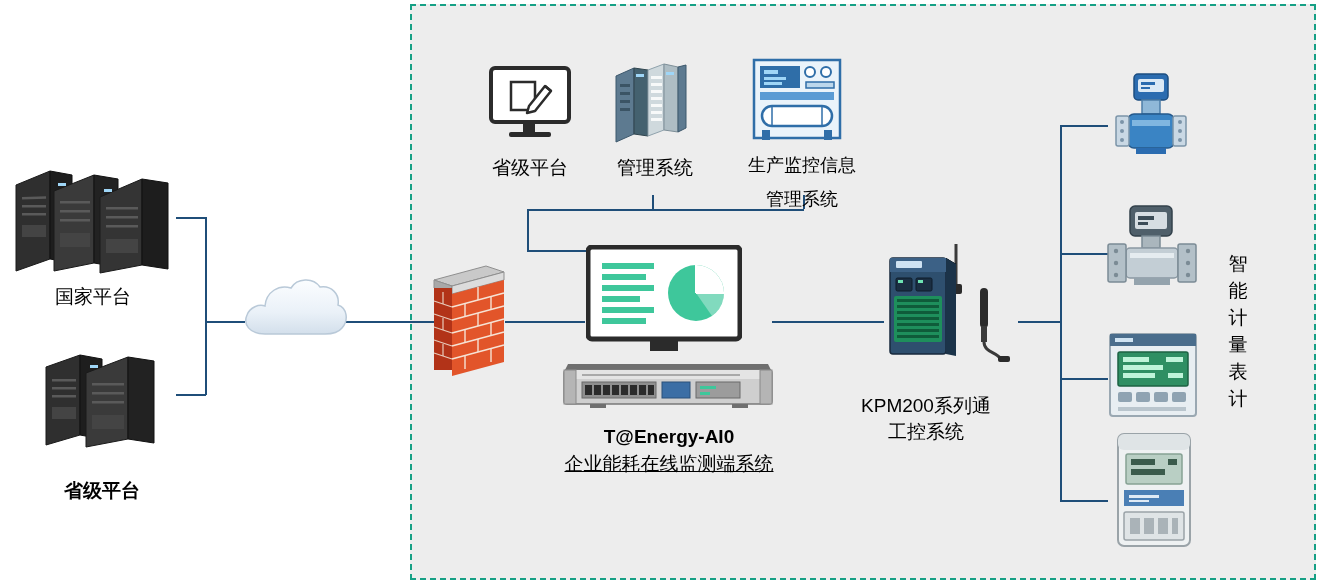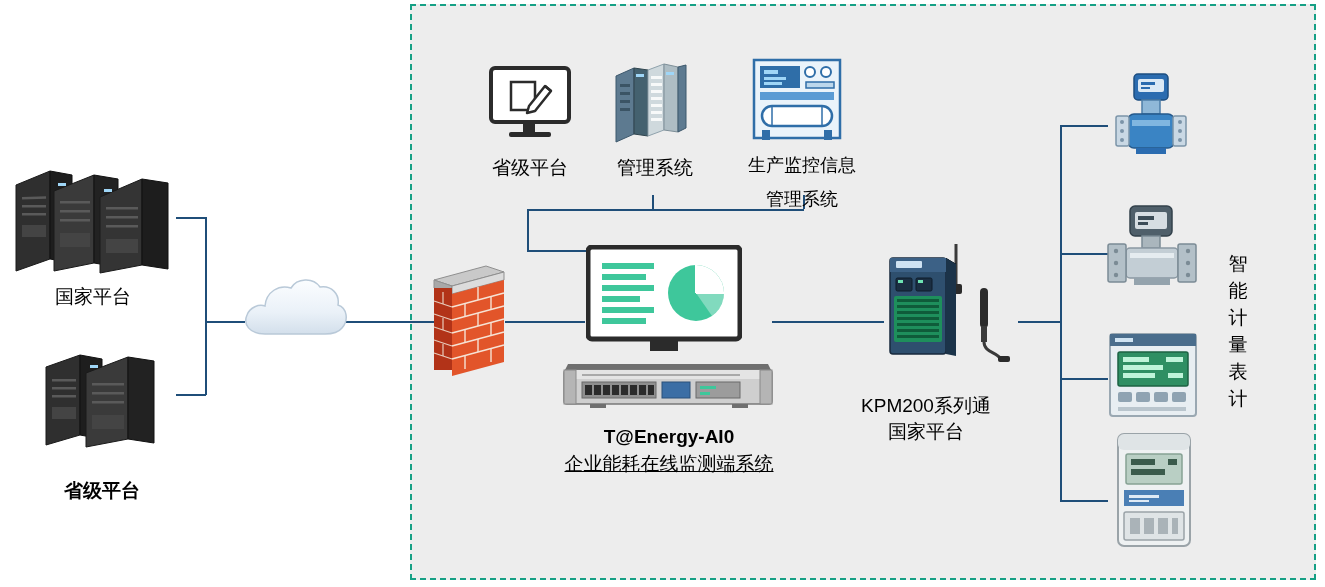--- a/index.html
+++ b/index.html
@@ -369,21 +369,21 @@
       <polygon points="62,18 72,24 72,114 62,114" fill="#1c3characters"></polygon>
       <polygon points="62,18 72,24 72,116 62,114" fill="#1b3349"></polygon>
 
       <rect x="96" y="48" width="8" height="40" rx="4" fill="#2b2b2b"></rect>
       <rect x="97" y="86" width="6" height="16" fill="#3a3a3a"></rect>
       <path d="M100 102 C100 112 112 112 116 118" stroke="#3a3a3a" stroke-width="3" fill="none"></path>
       <rect x="114" y="116" width="12" height="6" rx="2" fill="#2b2b2b"></rect>
     </svg>
   </div>
   <div class="abs label" style="left:838px; top:393px; width:176px;">KPM200系列通
-国家平台</div>
+工控系统</div>
 
   <div class="abs" style="left:1106px; top:70px; width:96px; height:96px;">
     <svg width="96" height="96" viewBox="0 0 96 96">
 
       <rect x="28" y="4" width="34" height="26" rx="4" fill="#2b6cb0" stroke="#1d4e80" stroke-width="1.5"></rect>
       <rect x="32" y="9" width="26" height="13" rx="2" fill="#dbe9f5"></rect>
       <g fill="#2b6cb0">
         <rect x="35" y="12" width="14" height="3"></rect>
         <rect x="35" y="17" width="9" height="2"></rect>
       </g>

